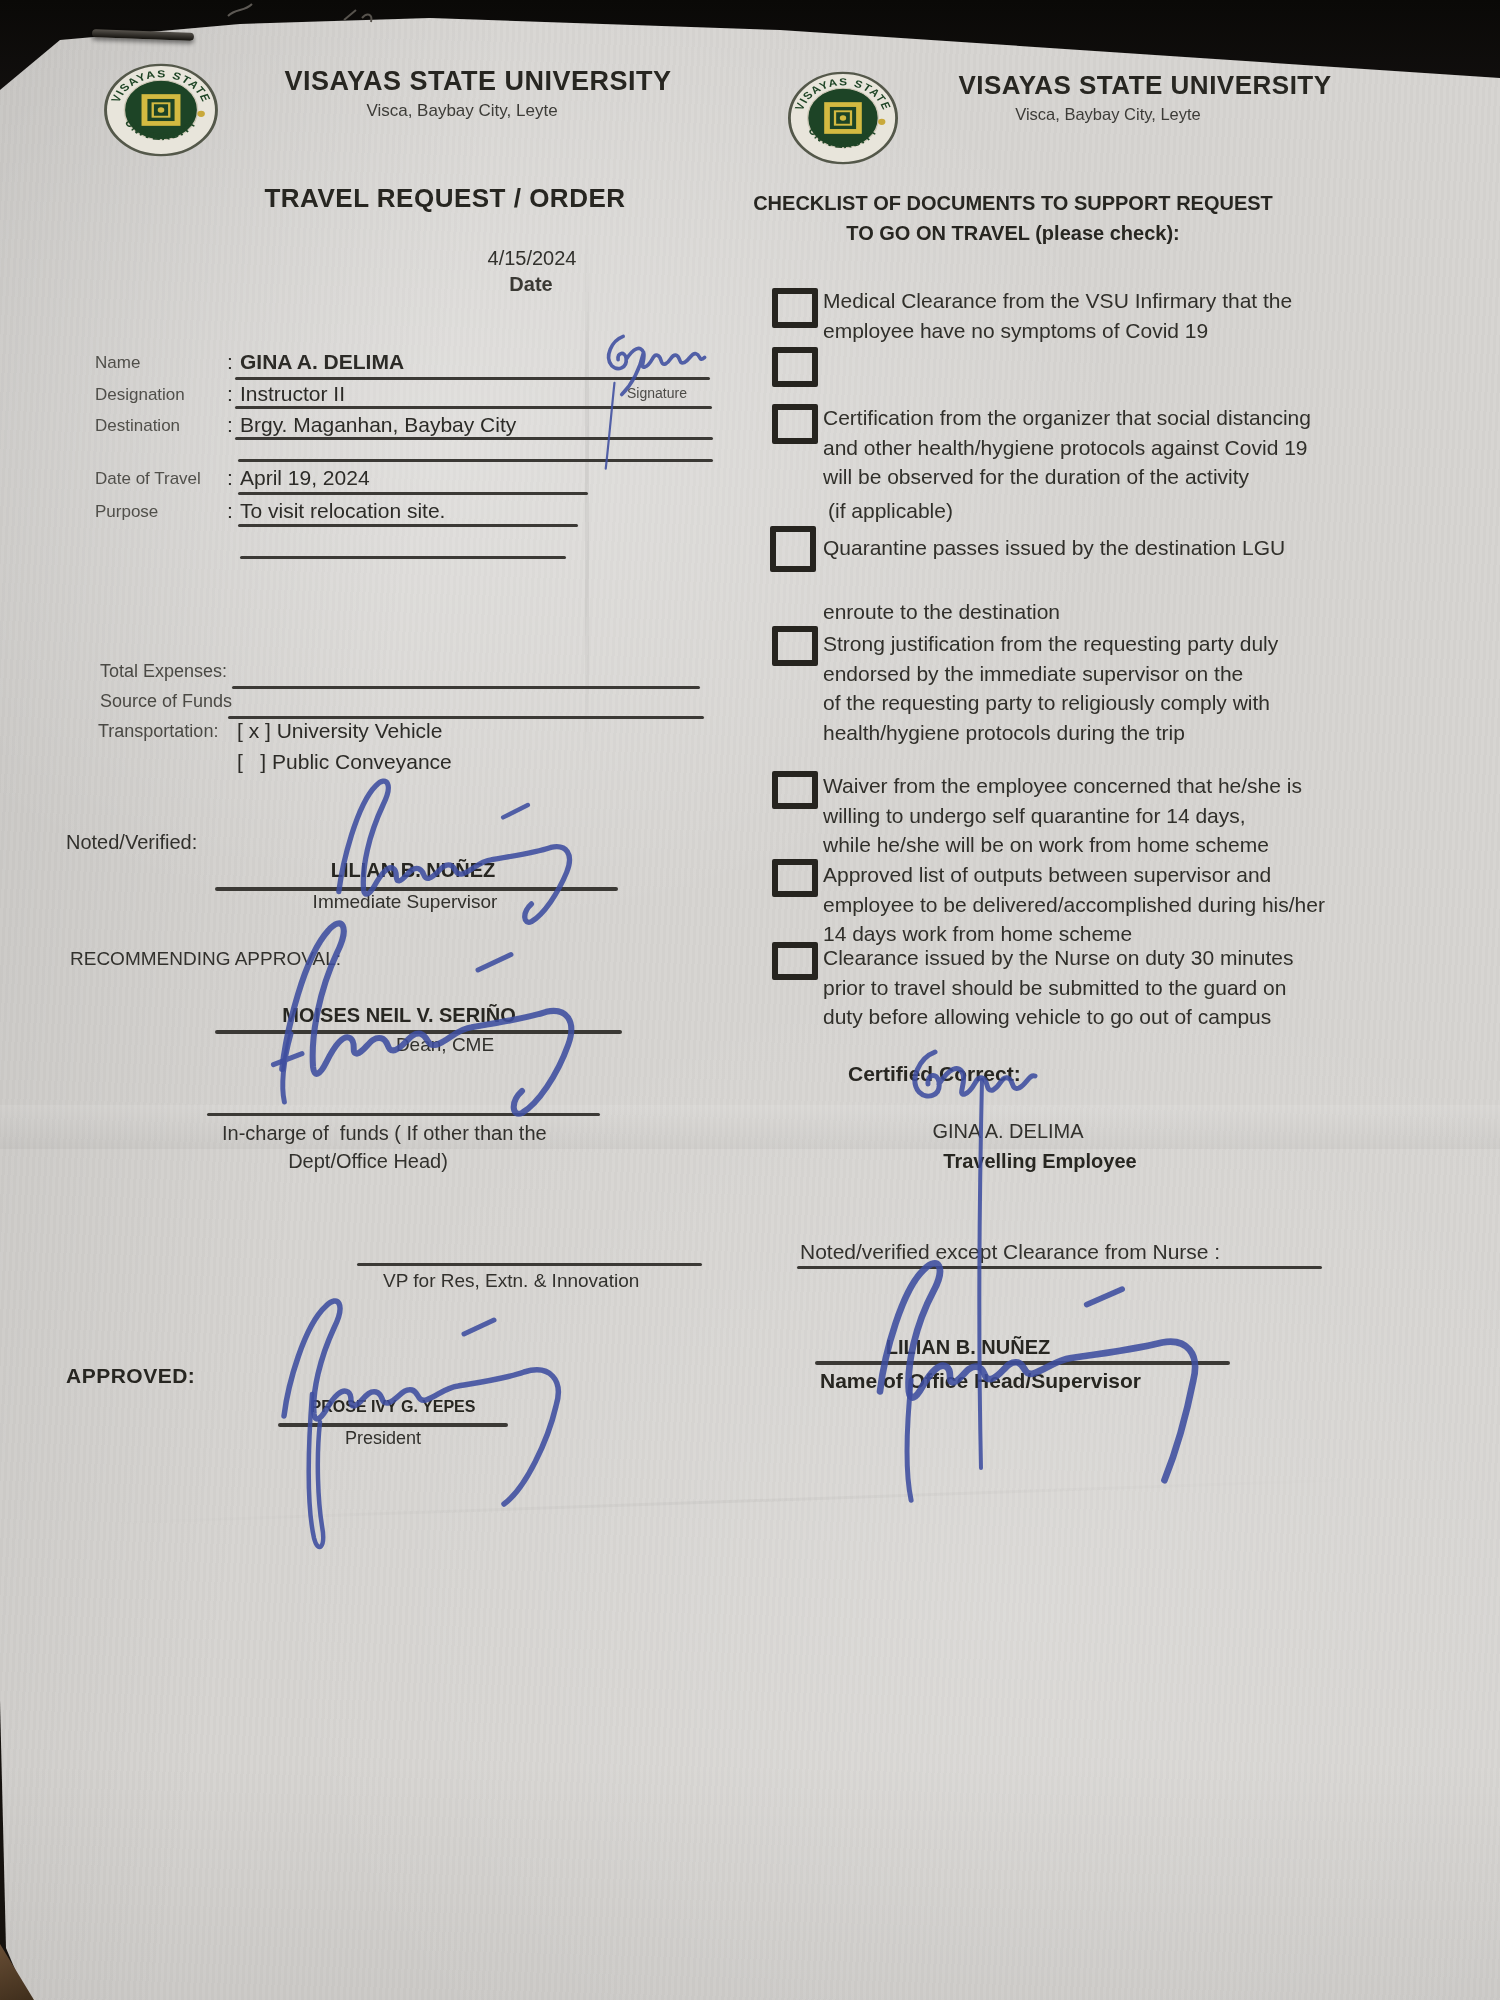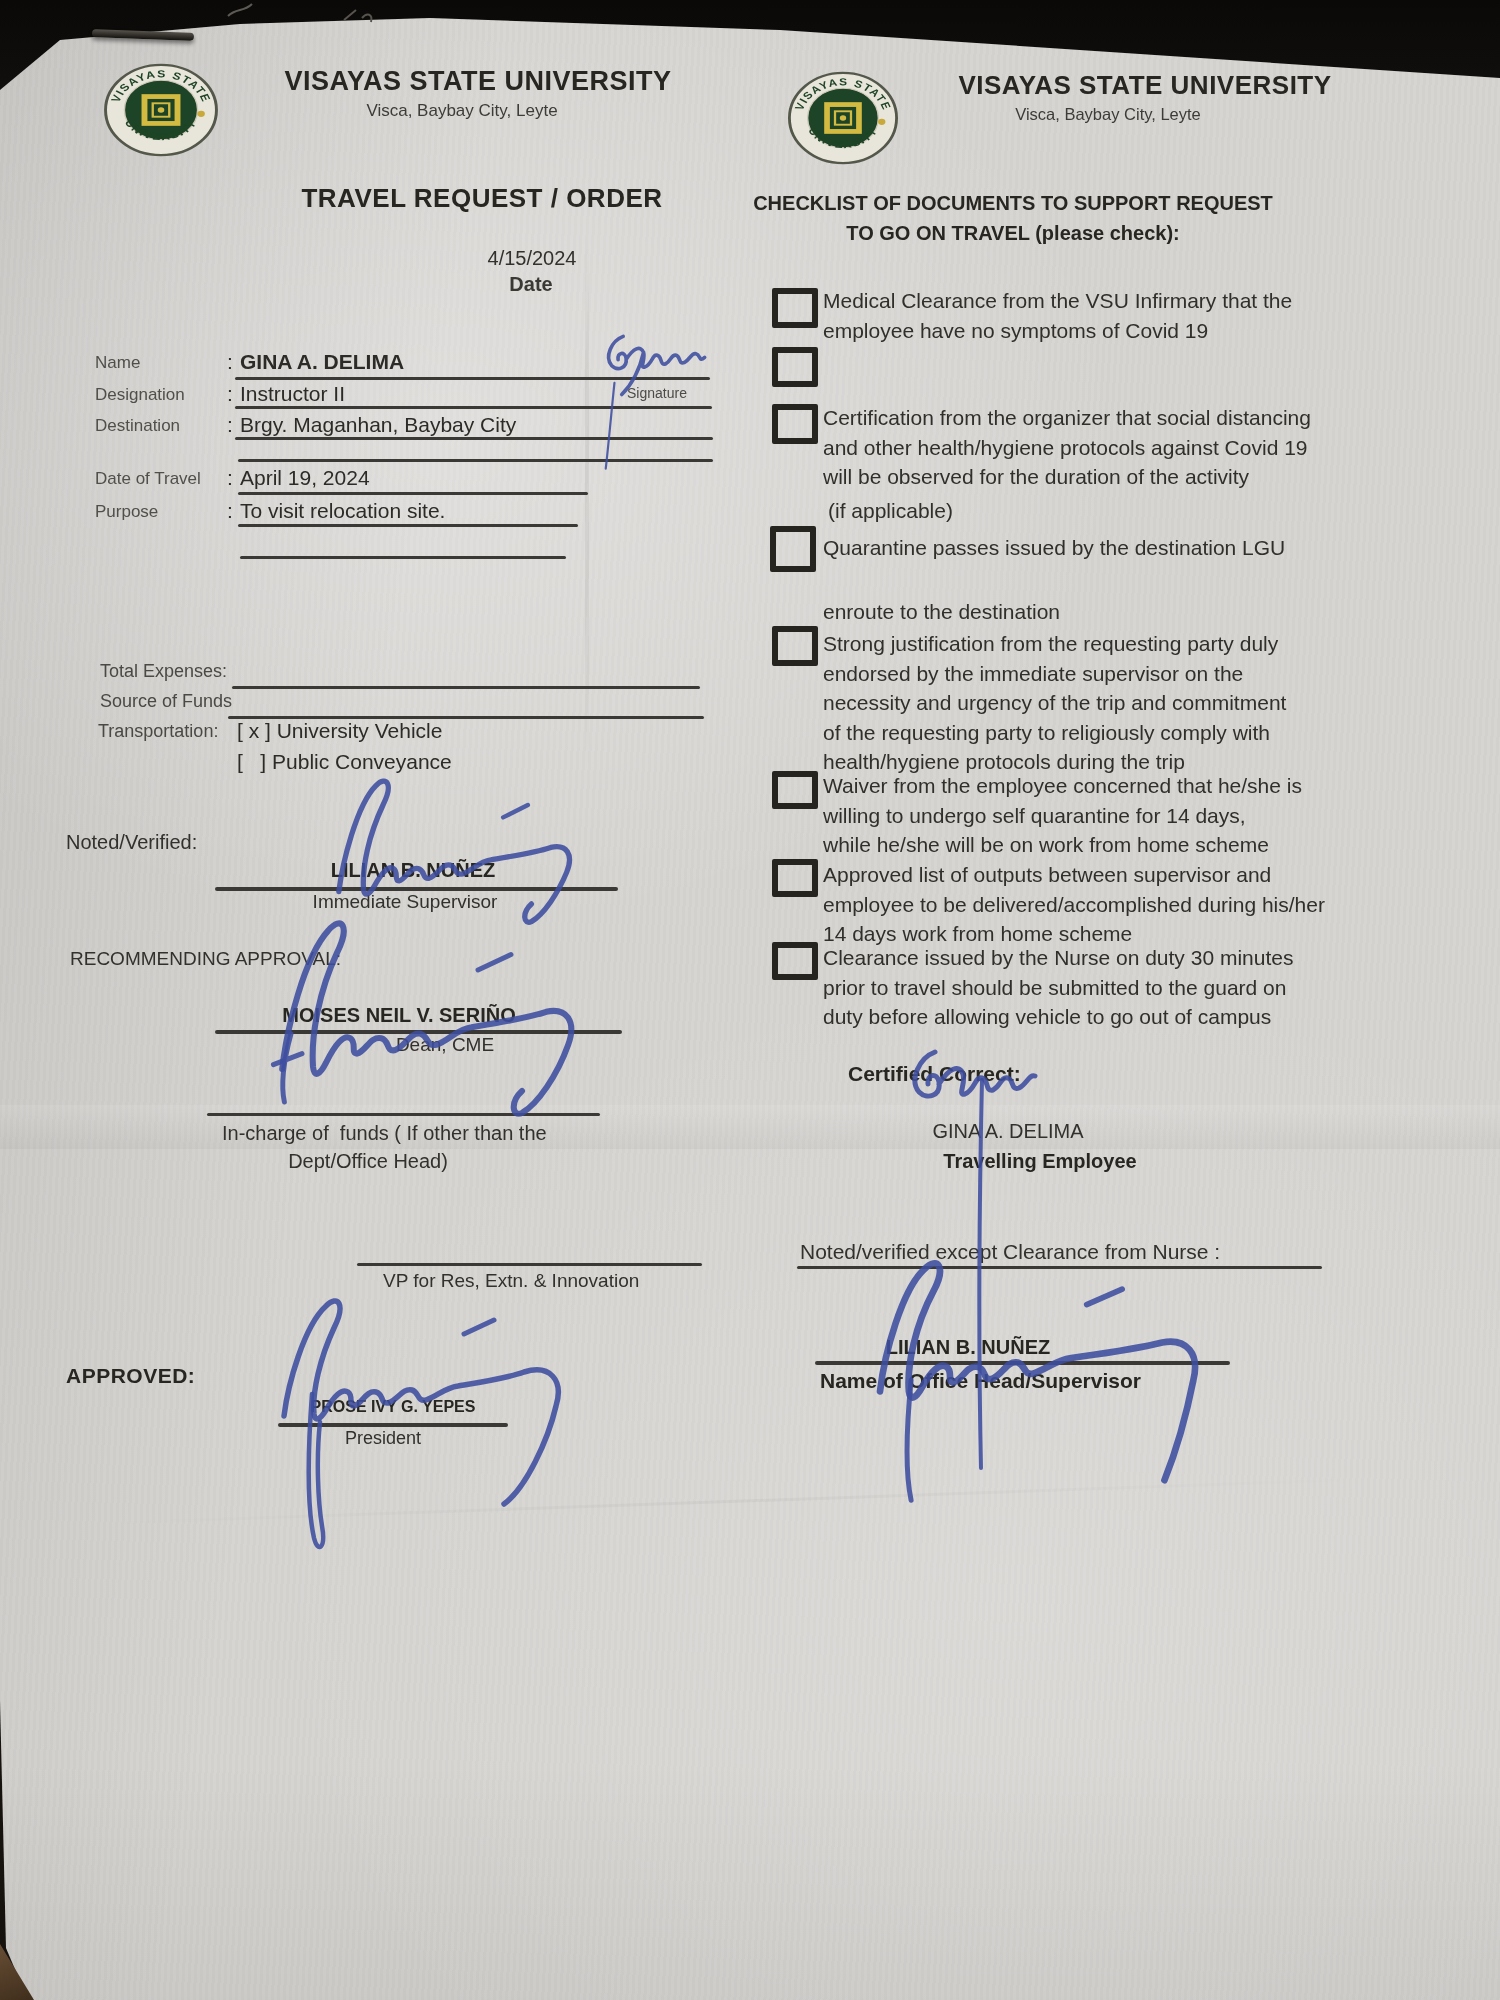--- a/index.html
+++ b/index.html
@@ -60,21 +60,21 @@
         <textPath href="#arcB1" startOffset="50%" text-anchor="middle">UNIVERSITY</textPath>
       </text>
       <rect x="36" y="36" width="28" height="28" fill="#1d4426" stroke="#d3ba41" stroke-width="5"></rect>
       <rect x="43" y="43" width="14" height="14" fill="none" stroke="#d3ba41" stroke-width="2"></rect>
       <circle cx="50" cy="50" r="2.8" fill="#d3ba41"></circle>
       <circle cx="84" cy="54" r="3.2" fill="#c9a93a"></circle>
     </svg>
 
     <div class="t c b" style="left:478px;top:66px;font-size:27px;letter-spacing:0.5px;">VISAYAS STATE UNIVERSITY</div>
     <div class="t c" style="left:462px;top:101px;font-size:17px;color:#3d3c38;">Visca, Baybay City, Leyte</div>
-    <div class="t c b" style="left:445px;top:183px;font-size:26px;letter-spacing:0.5px;margin-left:37px;">TRAVEL REQUEST / ORDER</div>
+    <div class="t c b" style="left:445px;top:183px;font-size:26px;letter-spacing:0.5px;">TRAVEL REQUEST / ORDER</div>
 
     <div class="t c" style="left:532px;top:247px;font-size:20px;">4/15/2024</div>
     <div class="t c" style="left:531px;top:273px;font-size:20px;font-weight:600;color:#3a3934;">Date</div>
 
     <div class="t lbl" style="left:95px;top:353px;">Name</div>
     <div class="t lbl" style="left:95px;top:385px;text-align:center;">Designation</div>
     <div class="t lbl" style="left:95px;top:416px;">Destination</div>
     <div class="t lbl" style="left:95px;top:469px;">Date of Travel</div>
     <div class="t lbl" style="left:95px;top:502px;">Purpose</div>
 
@@ -178,21 +178,20 @@
     </div>
     <div class="t cl" style="left:823px;top:533px;">
       <div>Quarantine passes issued by the destination LGU</div>
     </div>
     <div class="t cl" style="left:823px;top:597px;">
       <div>enroute to the destination</div>
     </div>
     <div class="t cl" style="left:823px;top:629px;">
       <div>Strong justification from the requesting party duly</div>
       <div>endorsed by the immediate supervisor on the</div>
-      <div>necessity and urgency of the trip and commitment</div>
       <div>of the requesting party to religiously comply with</div>
       <div>health/hygiene protocols during the trip</div>
     </div>
     <div class="t cl" style="left:823px;top:771px;">
       <div>Waiver from the employee concerned that he/she is</div>
       <div>willing to undergo self quarantine for 14 days,</div>
       <div>while he/she will be on work from home scheme</div>
     </div>
     <div class="t cl" style="left:823px;top:860px;">
       <div>Approved list of outputs between supervisor and</div>

